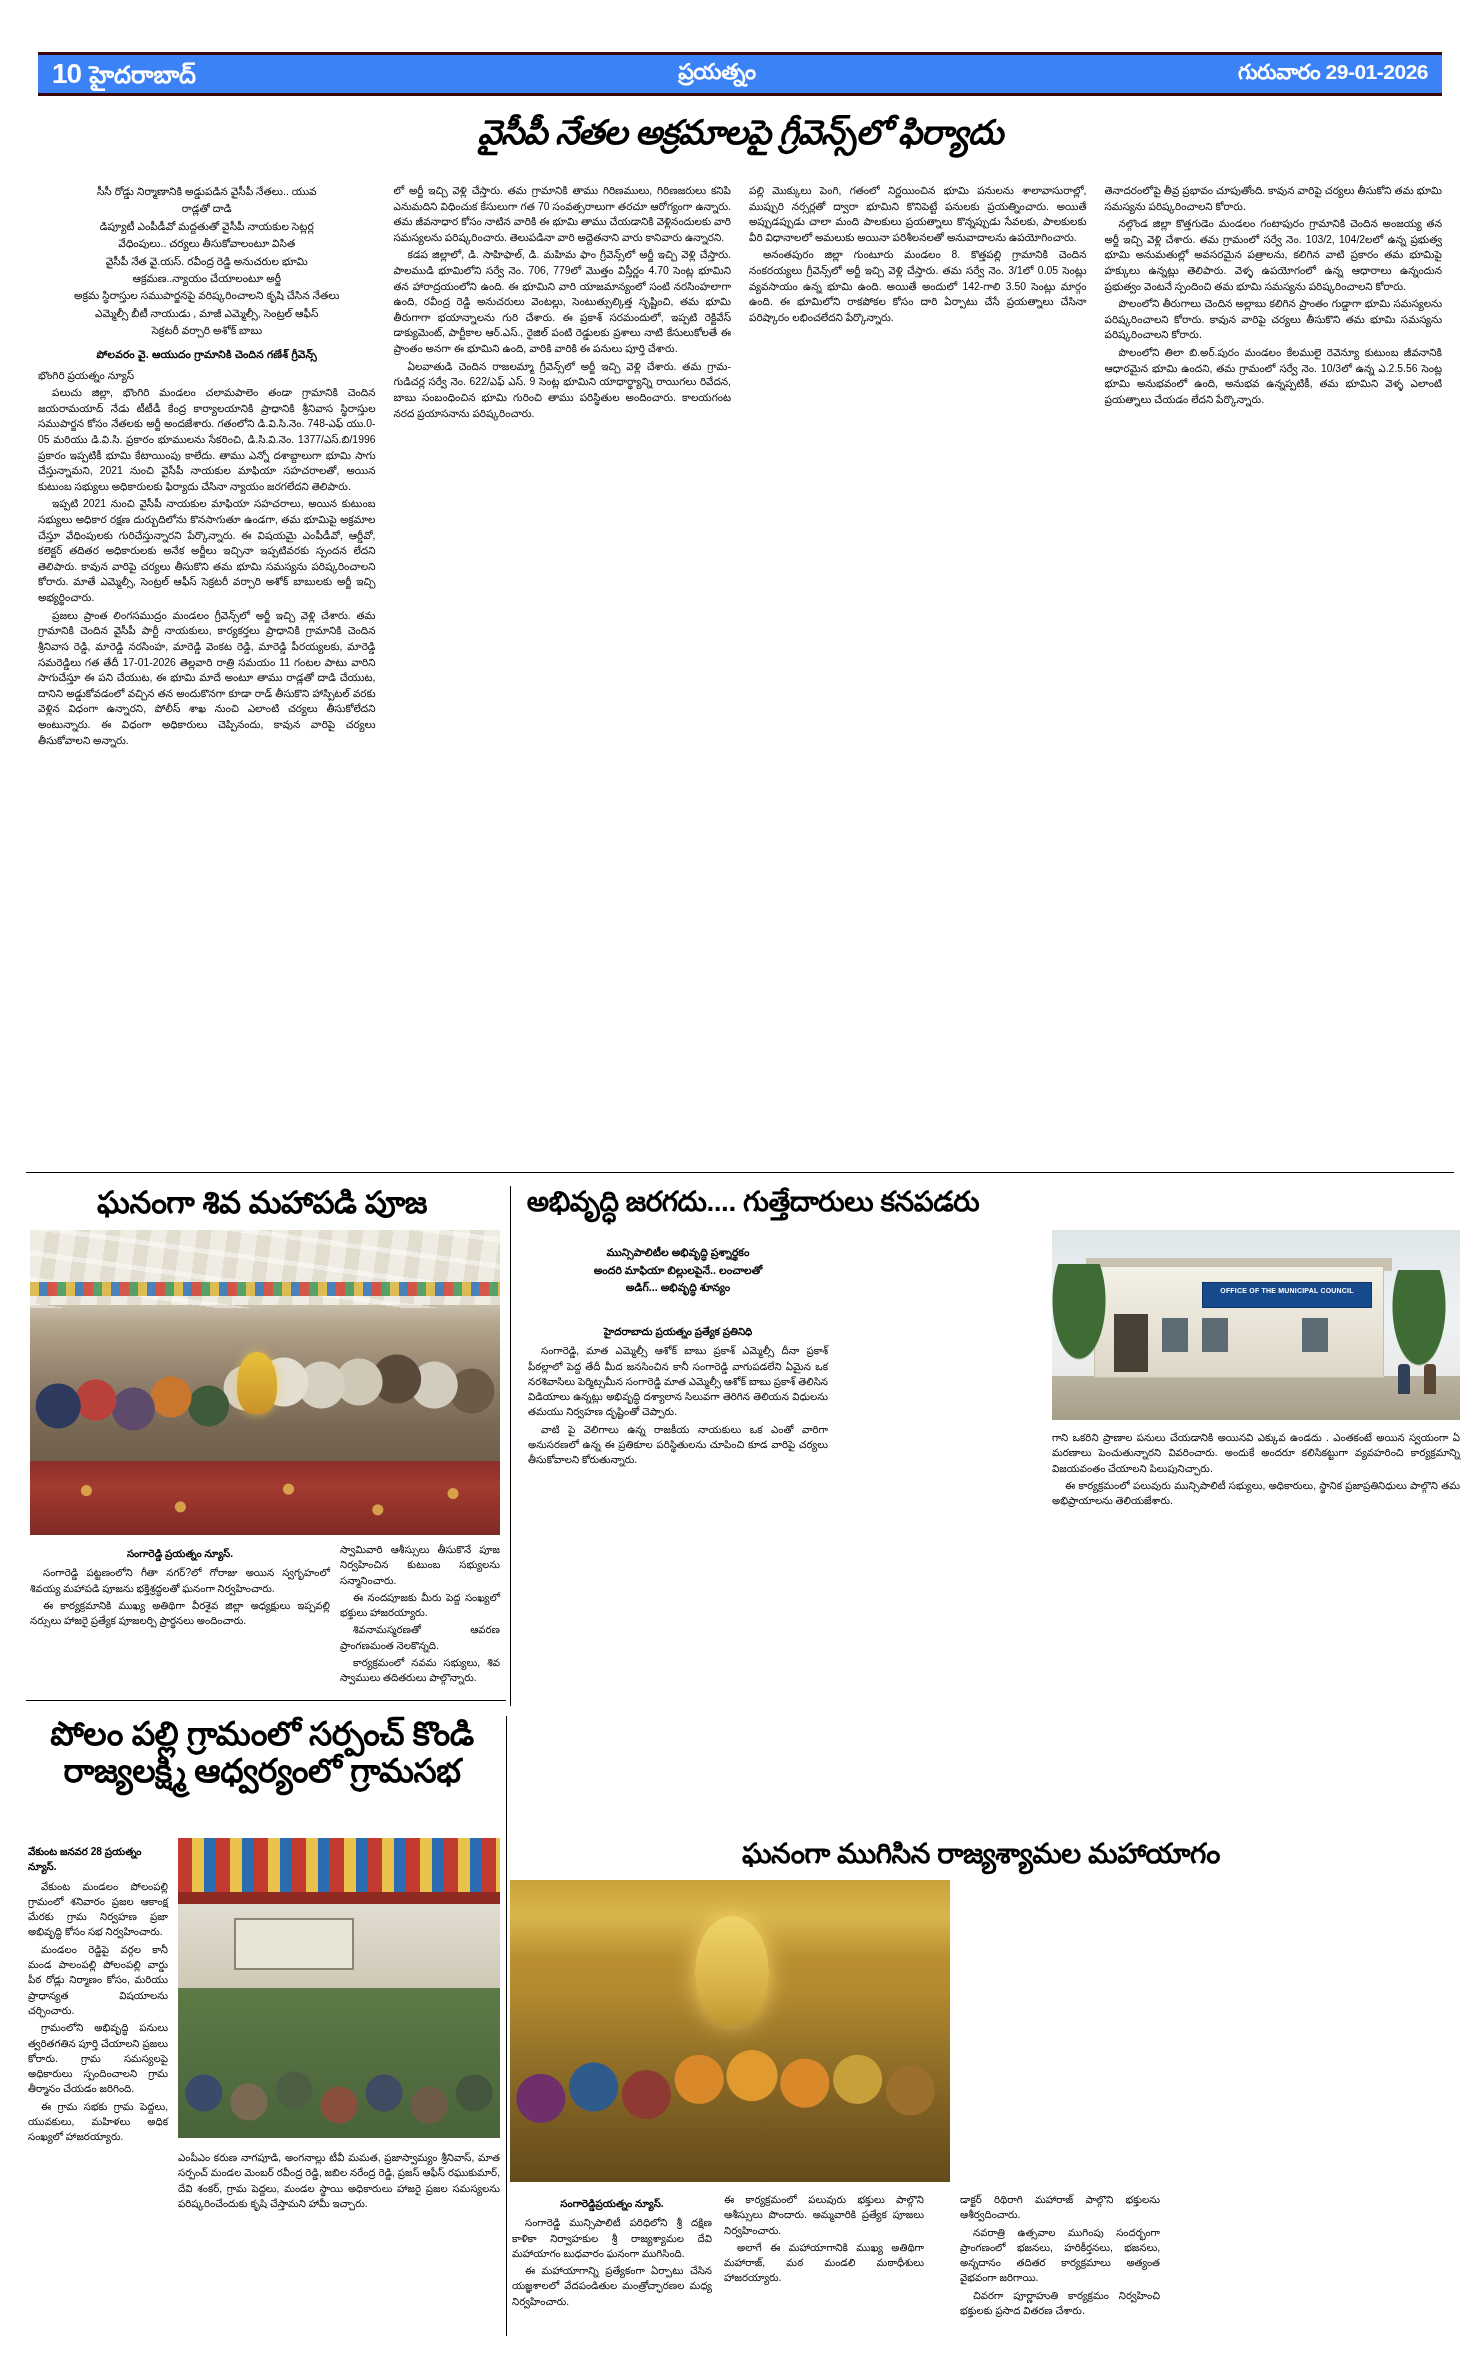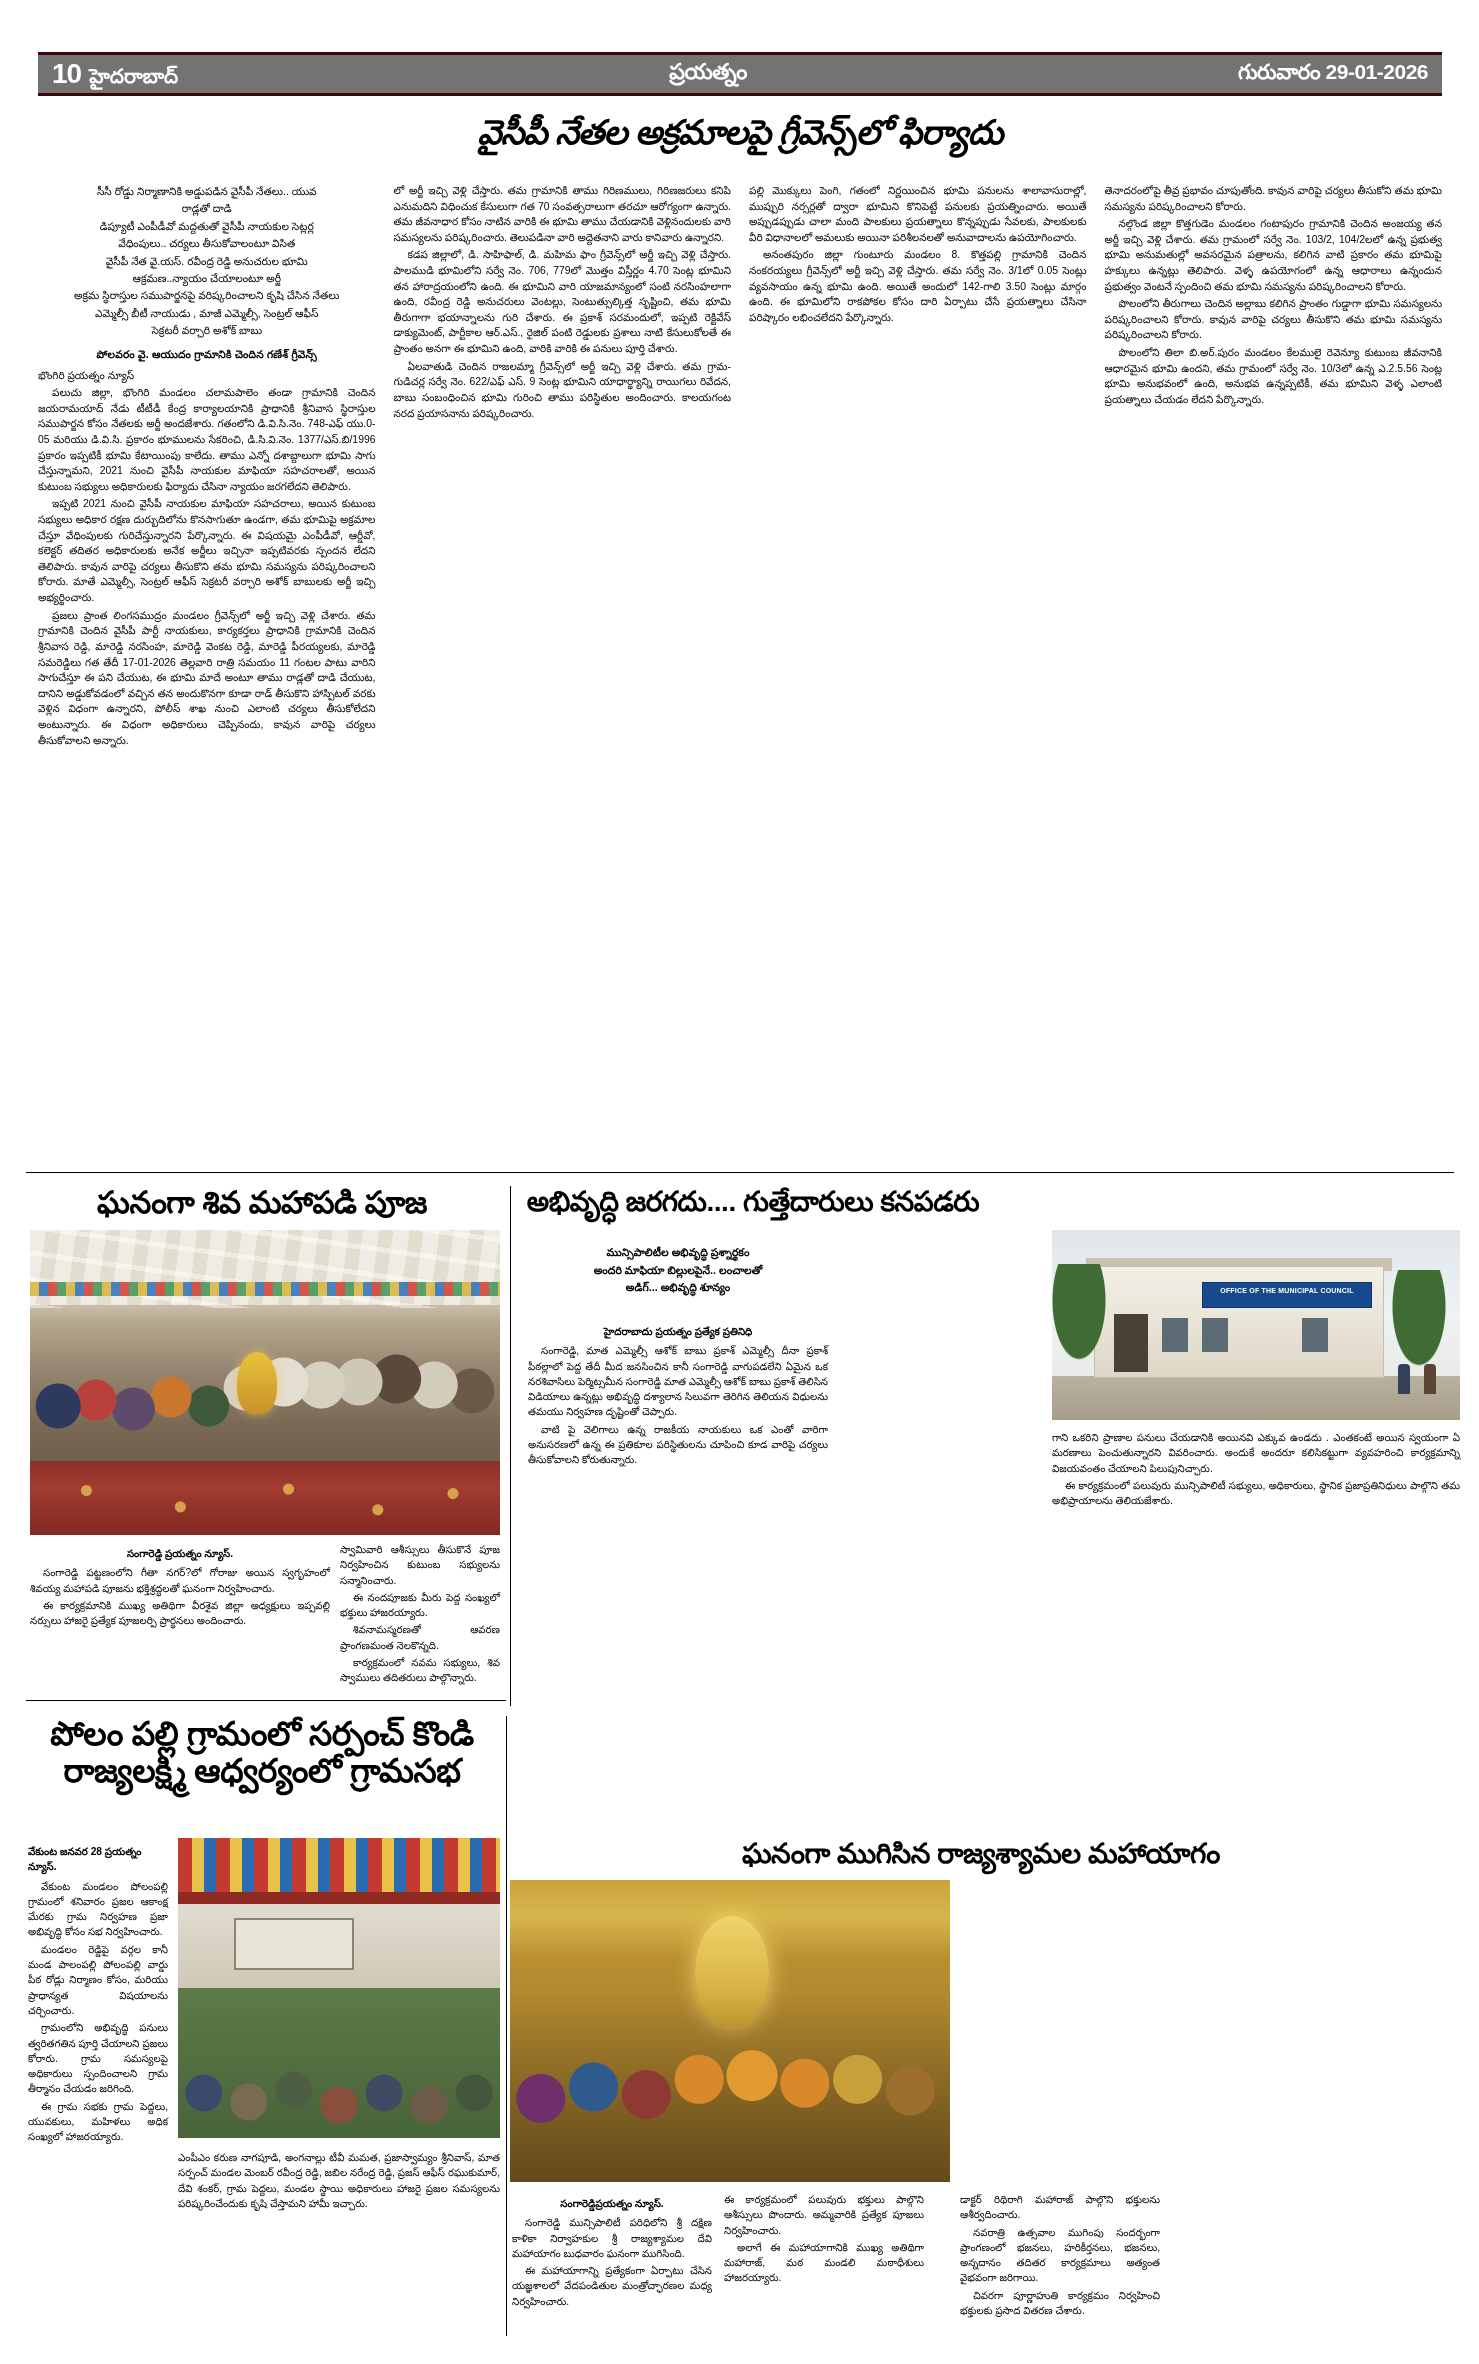--- a/index.html
+++ b/index.html
@@ -8,29 +8,29 @@
     background:#ffffff;
     font-family:"Liberation Sans", sans-serif;
     color:#000;
     overflow:hidden;
   }
   .page { position:relative; width:1479px; height:2364px; padding:0; }
 
   
   .masthead {
     position:absolute; left:38px; top:52px; width:1404px; height:44px;
-    background:#737373;
+    background:#3b82f6;
     border-top:3px solid #3a0608;
     border-bottom:3px solid #3a0608;
     display:flex; align-items:center; justify-content:space-between;
     padding:0 14px;
   }
   .mast-left { display:flex; align-items:baseline; gap:8px; color:#fff; }
   .mast-pageno { font-size:28px; font-weight:bold; letter-spacing:-1px; line-height:1; }
-  .mast-city { font-size:20px; font-weight:bold; line-height:1; }
+  .mast-city { font-size:24px; font-weight:bold; line-height:1; }
   .mast-center { color:#fff; font-size:22px; font-weight:bold; letter-spacing:-0.5px; }
   .mast-right { color:#fff; font-size:21px; font-weight:bold; letter-spacing:-0.5px; }
 
   
   .main-headline {
     position:absolute; left:40px; top:112px; width:1400px;
     text-align:center;
     font-size:34px; font-weight:bold; line-height:1.18;
     letter-spacing:-1px;
     color:#000;

